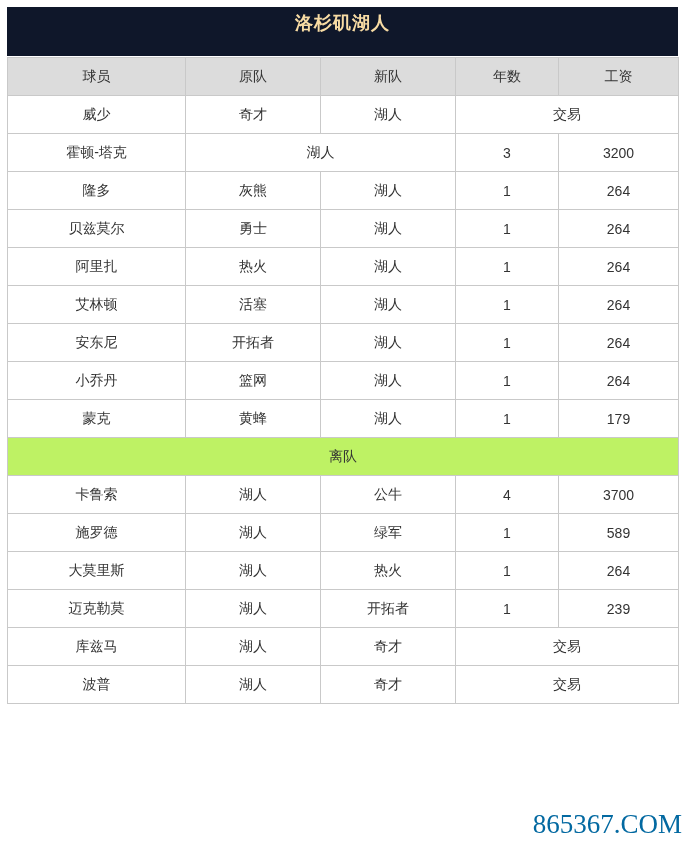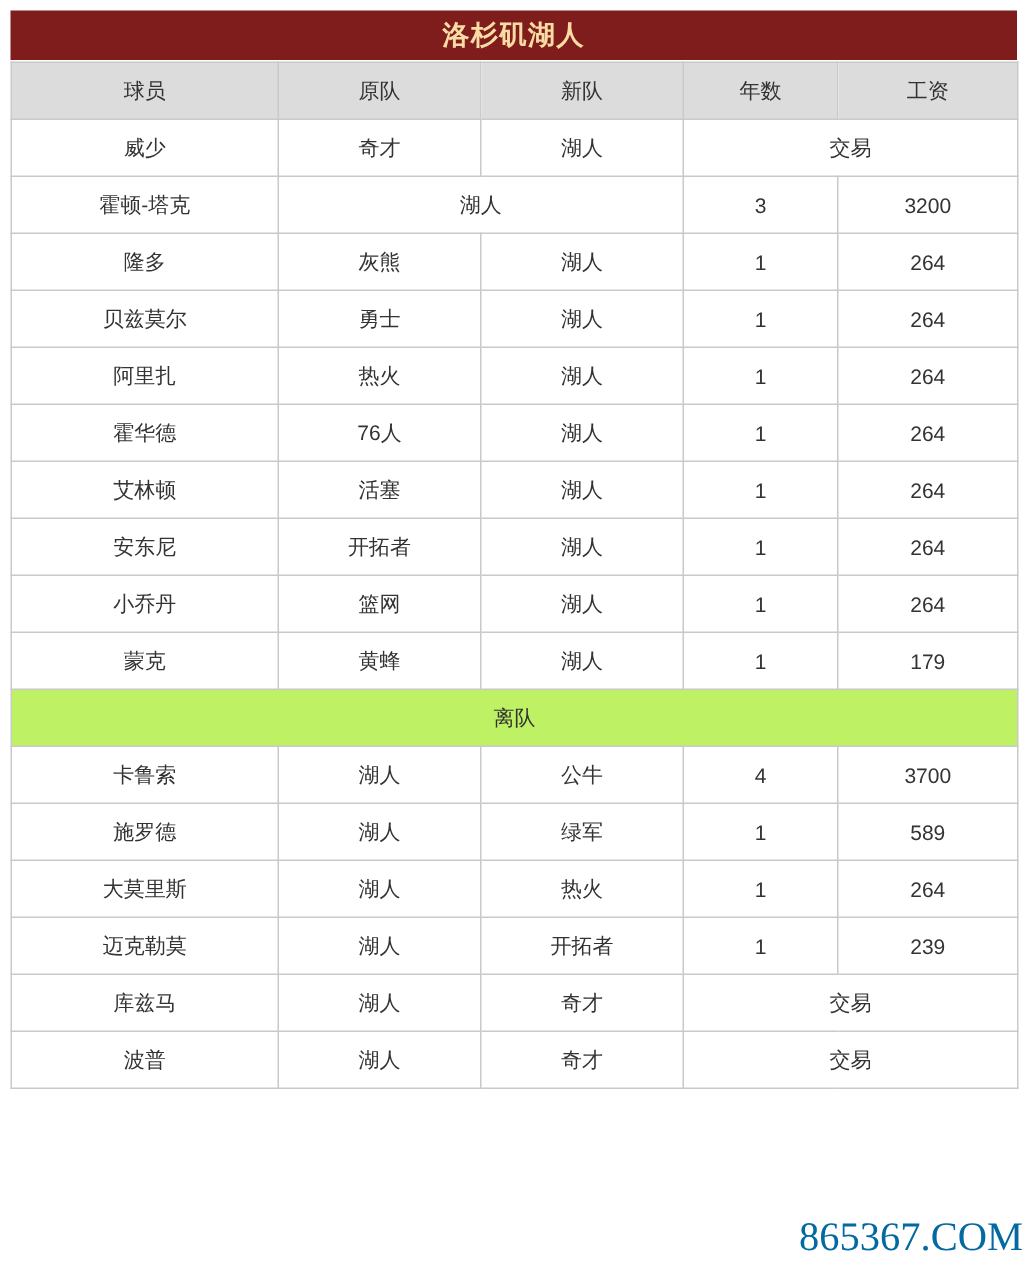--- a/index.html
+++ b/index.html
@@ -16,24 +16,24 @@
     background: #ffffff;
   }
   .content {
     position: absolute;
     left: 7px;
     top: 7px;
     width: 671px;
   }
   .title-bar {
     width: 671px;
-    height: 33px;
+    height: 49px;
     line-height: 33px;
     text-align: center;
-    background: #7f1d1d;
+    background: #0f172a;
     color: #F8DCA4;
     font-size: 18px;
     font-weight: bold;
     letter-spacing: 1px;
   }
   table.roster {
     width: 671px;
     border-collapse: collapse;
     table-layout: fixed;
     margin-top: 1px;
@@ -119,27 +119,20 @@
             <td colspan="1">264</td>
           </tr>
           <tr>
             <td colspan="1">阿里扎</td>
             <td colspan="1">热火</td>
             <td colspan="1">湖人</td>
             <td colspan="1">1</td>
             <td colspan="1">264</td>
           </tr>
           <tr>
-            <td colspan="1">霍华德</td>
-            <td colspan="1">76人</td>
-            <td colspan="1">湖人</td>
-            <td colspan="1">1</td>
-            <td colspan="1">264</td>
-          </tr>
-          <tr>
             <td colspan="1">艾林顿</td>
             <td colspan="1">活塞</td>
             <td colspan="1">湖人</td>
             <td colspan="1">1</td>
             <td colspan="1">264</td>
           </tr>
           <tr>
             <td colspan="1">安东尼</td>
             <td colspan="1">开拓者</td>
             <td colspan="1">湖人</td>

